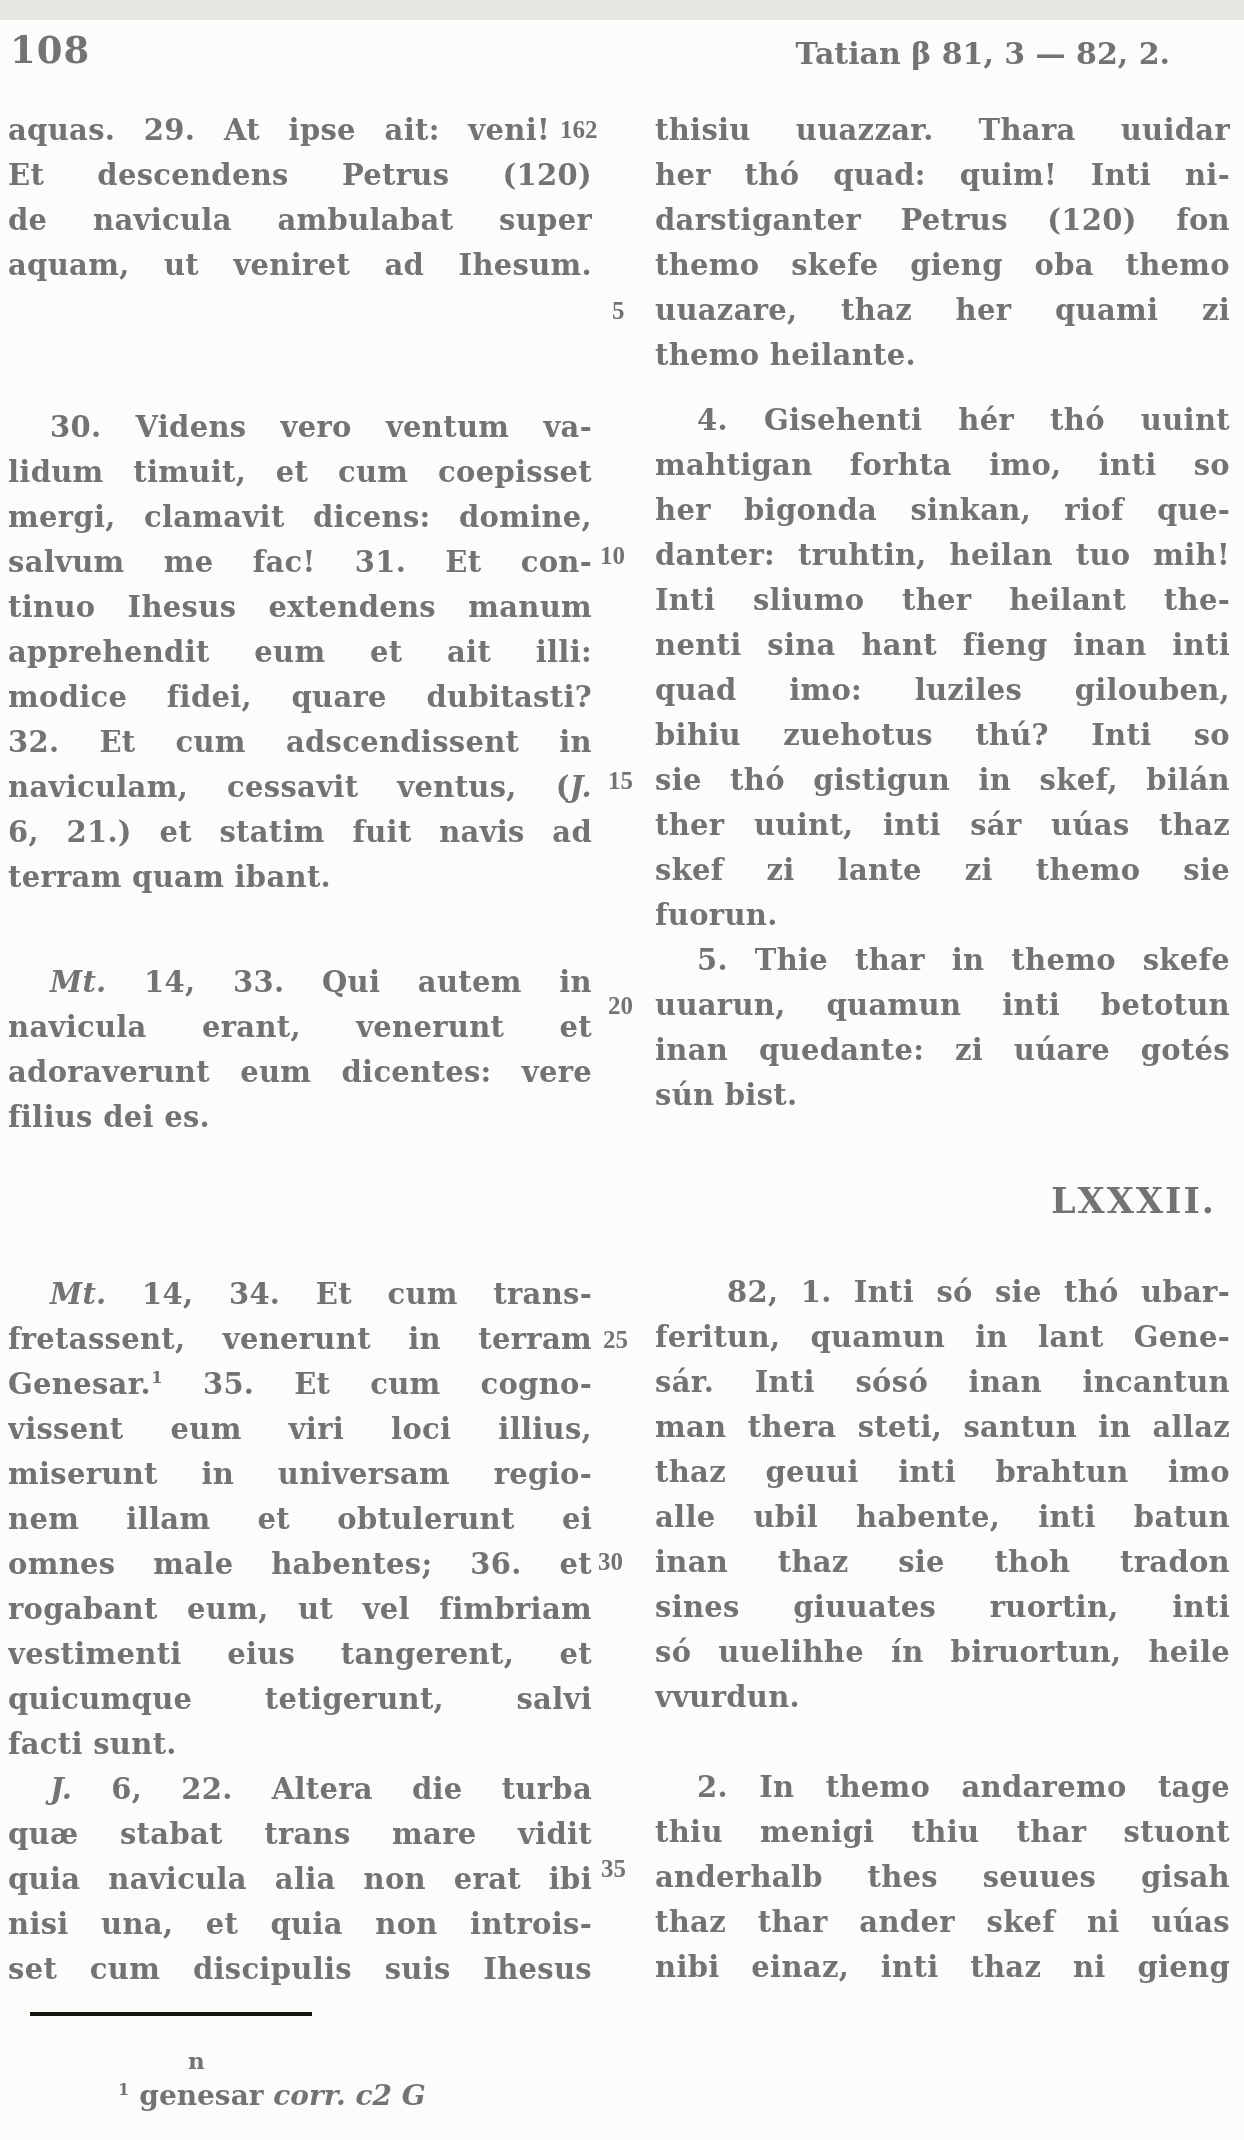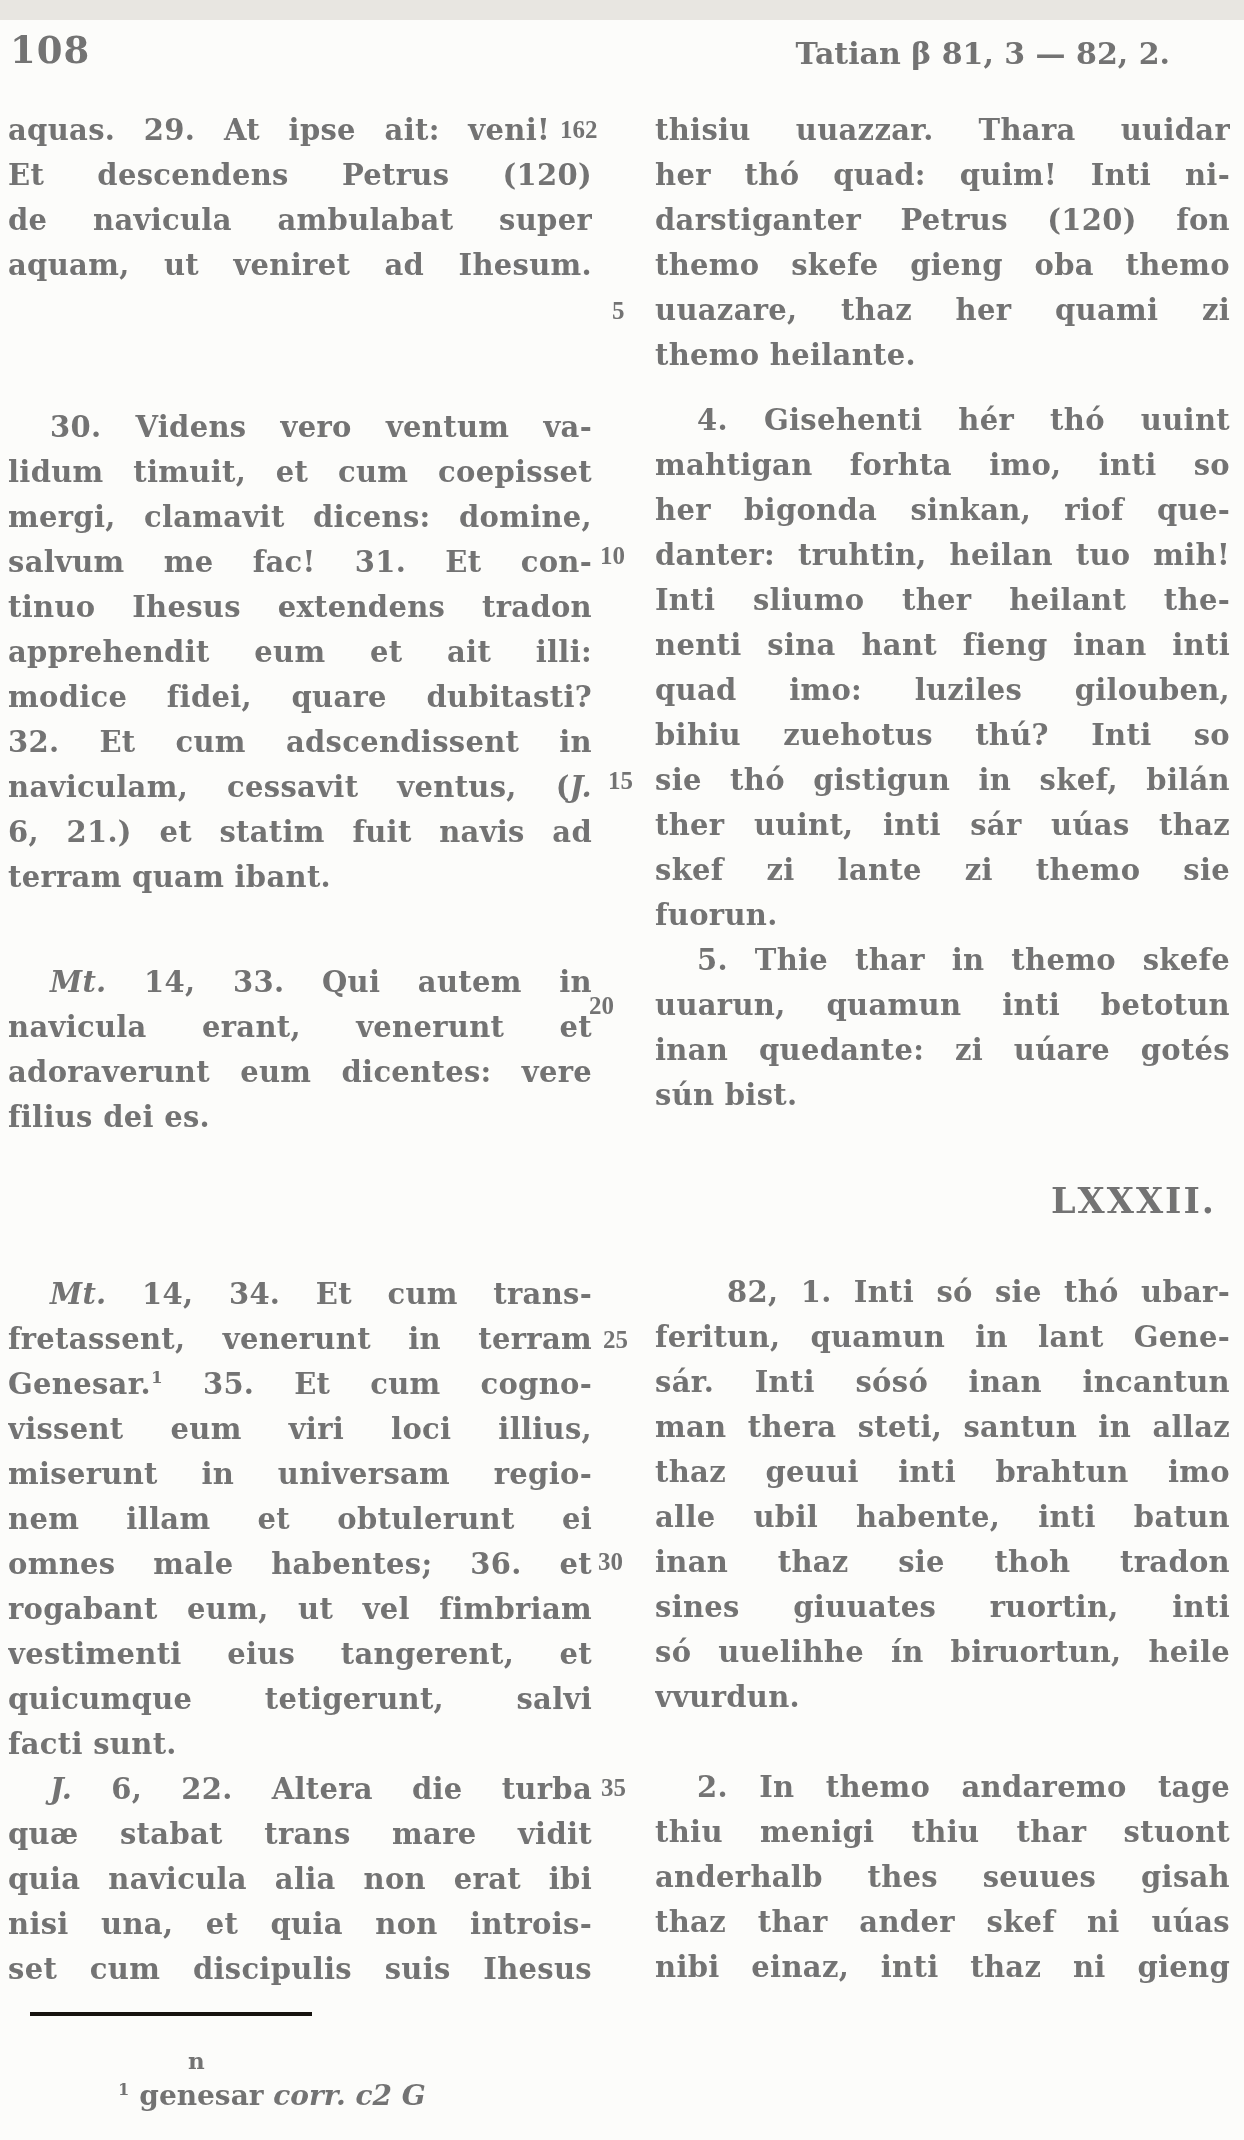--- a/index.html
+++ b/index.html
@@ -37,38 +37,38 @@
 
 <div class="page">
 
   <div class="pagenum">108</div>
   <div class="running-title">Tatian β 81, 3 — 82, 2.</div>
 
   <div class="gutter-num" style="left:560px;top:90px">162</div>
   <div class="gutter-num" style="left:612px;top:271px">5</div>
   <div class="gutter-num" style="left:600px;top:516px">10</div>
   <div class="gutter-num" style="left:608px;top:741px">15</div>
-  <div class="gutter-num" style="left:589px;top:966px">20</div>
+  <div class="gutter-num" style="left:608px;top:966px">20</div>
   <div class="gutter-num" style="left:603px;top:1300px">25</div>
   <div class="gutter-num" style="left:598px;top:1522px">30</div>
-  <div class="gutter-num" style="left:601px;top:1748px">35</div>
+  <div class="gutter-num" style="left:601px;top:1829px">35</div>
 
   <div class="col" style="left:8px;top:88px;width:584px">
     <div class="para">
         <div class="tline pr"><span>aquas. 29. At ipse ait: veni!</span></div>
         <div class="tline"><span>Et descendens Petrus (120)</span></div>
         <div class="tline"><span>de navicula ambulabat super</span></div>
         <div class="tline"><span>aquam, ut veniret ad Ihesum.</span></div>
       </div>
     <div class="para" style="margin-top:117px">
         <div class="tline ind1"><span>30. Videns vero ventum va-</span></div>
         <div class="tline"><span>lidum timuit, et cum coepisset</span></div>
         <div class="tline"><span>mergi, clamavit dicens: domine,</span></div>
         <div class="tline"><span>salvum me fac! 31. Et con-</span></div>
-        <div class="tline"><span>tinuo Ihesus extendens tradon</span></div>
+        <div class="tline"><span>tinuo Ihesus extendens manum</span></div>
         <div class="tline"><span>apprehendit eum et ait illi:</span></div>
         <div class="tline"><span>modice fidei, quare dubitasti?</span></div>
         <div class="tline"><span>32. Et cum adscendissent in</span></div>
         <div class="tline"><span>naviculam, cessavit ventus, (</span><i>J.</i></div>
         <div class="tline"><span>6, 21.) et statim fuit navis ad</span></div>
         <div class="tline la"><span>terram quam ibant.</span></div>
       </div>
     <div class="para" style="margin-top:60px">
         <div class="tline ind1"><i>Mt.</i><span> 14, 33. Qui autem in</span></div>
         <div class="tline"><span>navicula erant, venerunt et</span></div>

